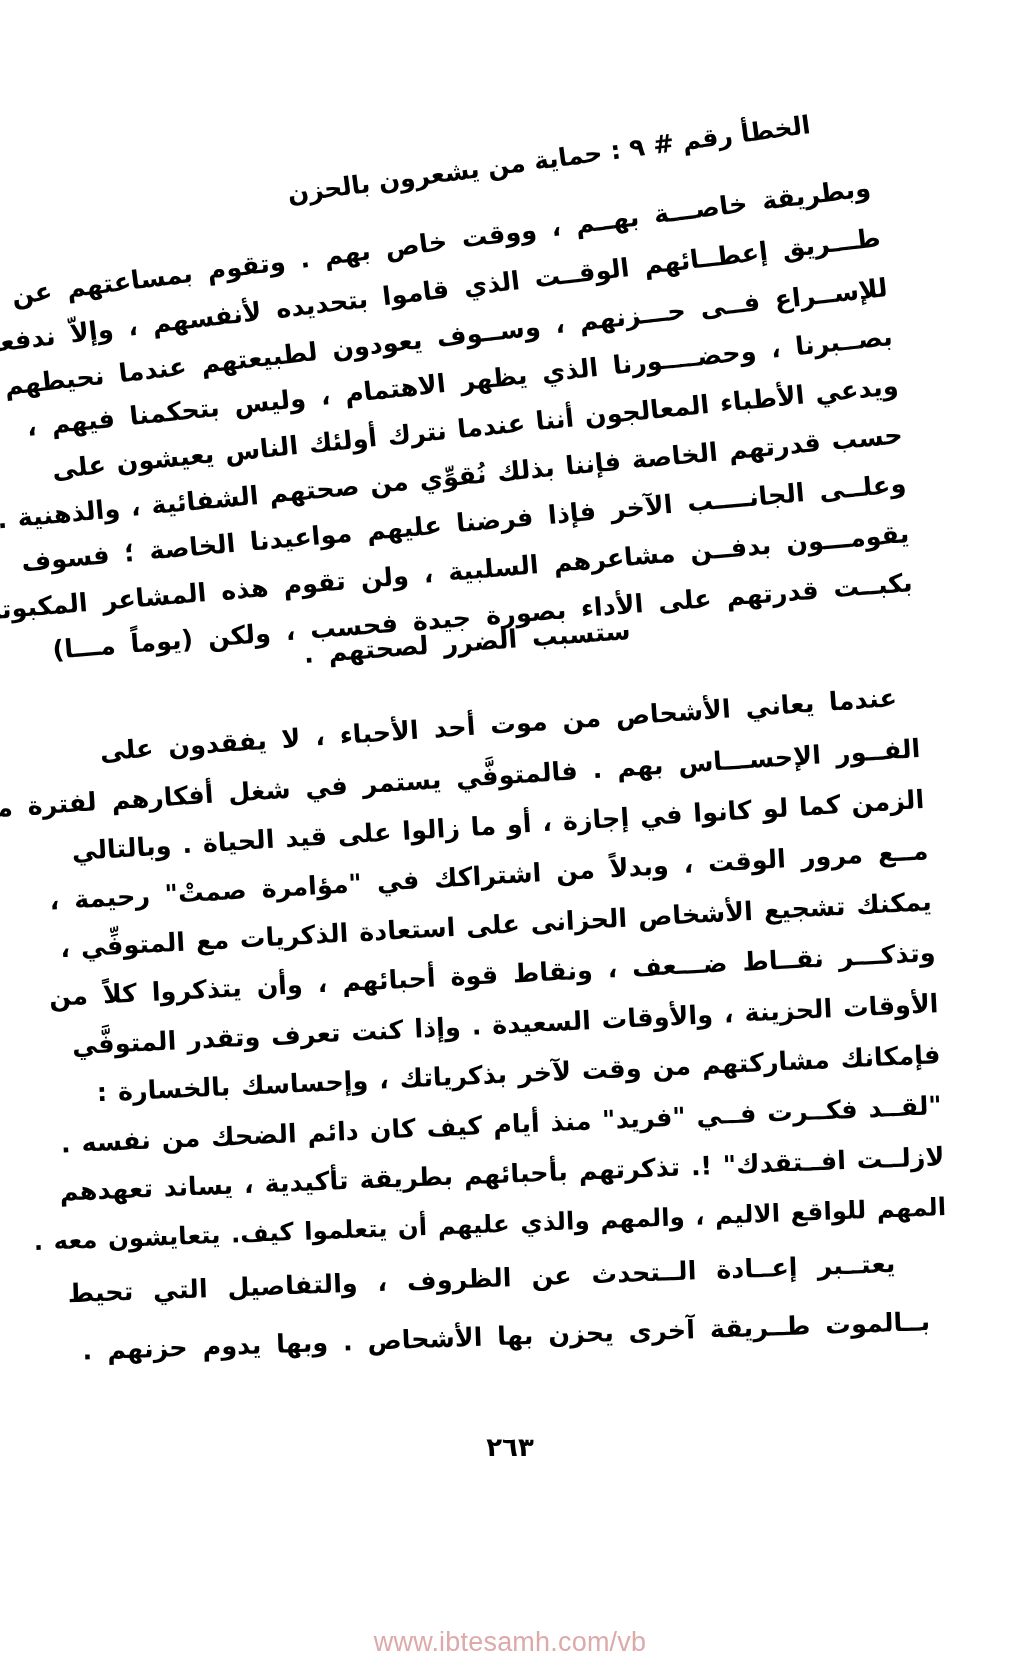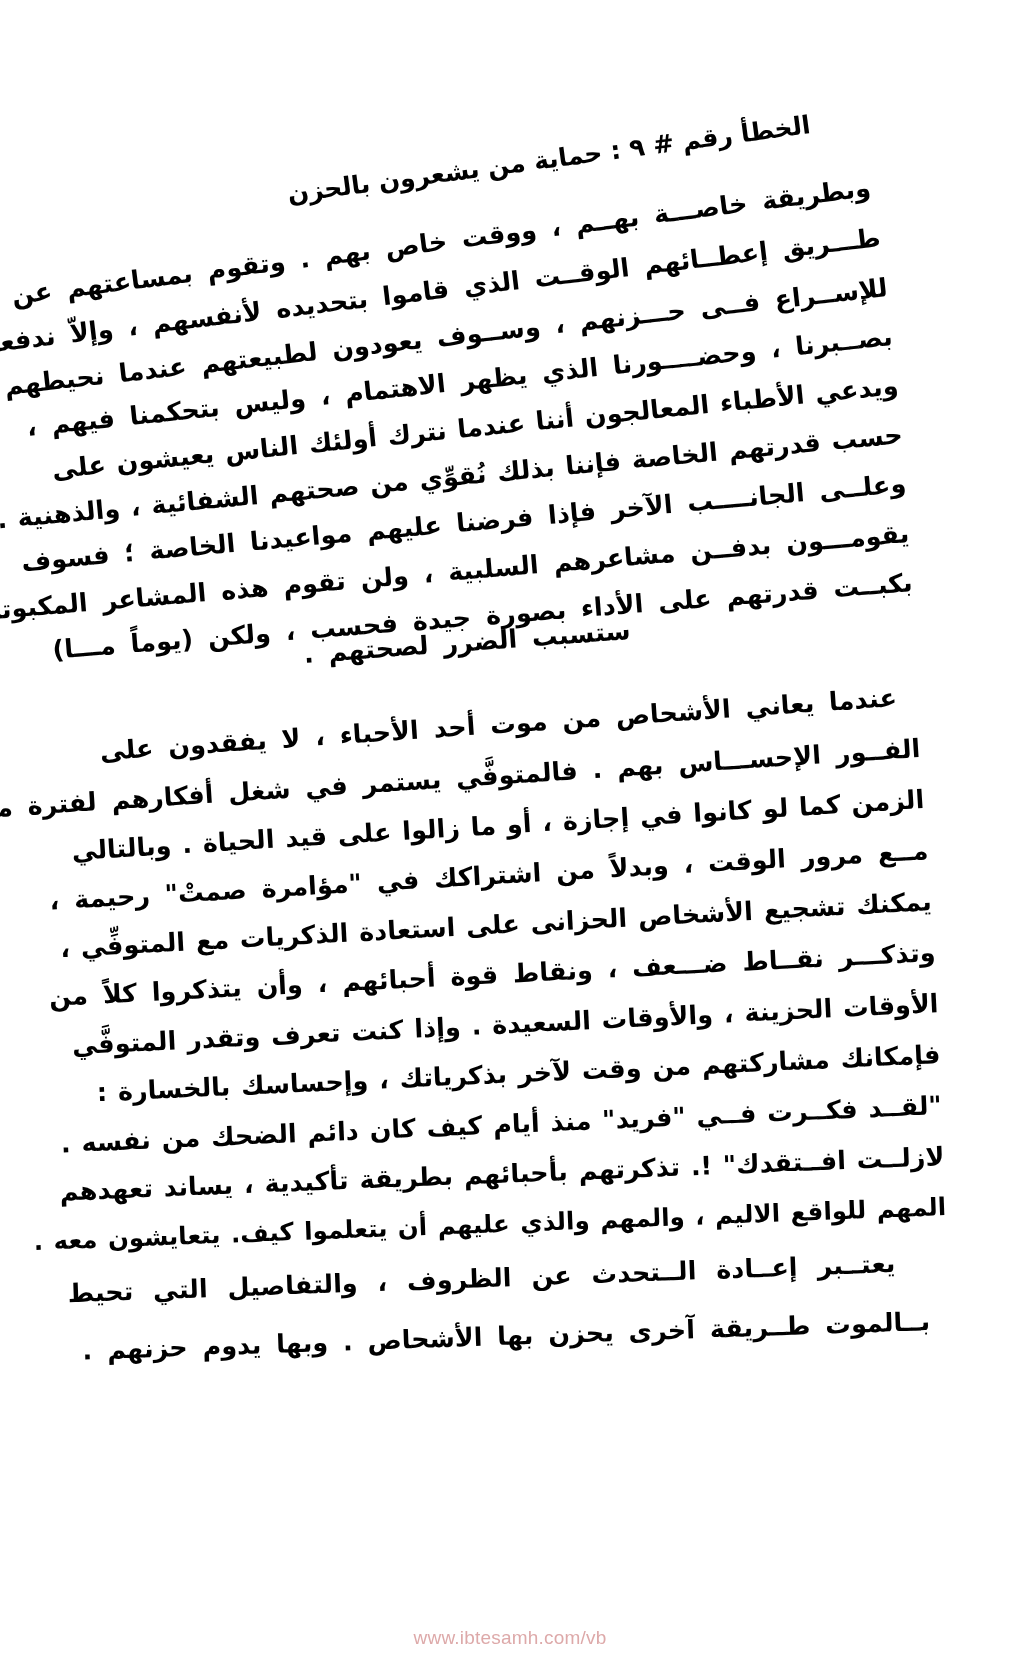--- a/index.html
+++ b/index.html
@@ -67,21 +67,21 @@
   }
 
   
   .watermark {
     position: absolute;
     top: 1627px;
     left: 0;
     width: 1020px;
     text-align: center;
     font-family: "Liberation Sans", sans-serif;
-    font-size: 19px;
+    font-size: 27px;
     font-weight: 400;
     letter-spacing: 0.2px;
     color: #dda9a9;
     direction: ltr;
   }
 </style>
 </head>
 <body>
 
 <div id="page">
@@ -131,16 +131,17 @@
     <div class="scan-line body-line track-1" style="top:1141px; right:76px; transform:rotate(-2.3deg);">لازلــت افــتقدك" !. تذكرتهم بأحبائهم بطريقة تأكيدية ، يساند تعهدهم</div>
 
     <div class="scan-line body-line track-1" style="top:1192px; right:74px; font-size:24.5px; transform:rotate(-2.2deg);">المهم للواقع الاليم ، والمهم والذي عليهم أن يتعلموا كيف. يتعايشون معه .</div>
 
     <div class="scan-line body-line track-3" style="top:1248px; right:125px; transform:rotate(-2.1deg);">يعتــبر إعــادة الــتحدث عن الظروف ، والتفاصيل التي تحيط</div>
 
     <div class="scan-line body-line track-2" style="top:1306px; right:90px; transform:rotate(-2.0deg);">بــالموت طــريقة آخرى يحزن بها الأشحاص . وبها يدوم حزنهم .</div>
 
   </div>
 
+  <div class="page-number">٢٦٣</div>
 
   <div class="watermark">www.ibtesamh.com/vb</div>
 
 </div>
 
 </body></html>

